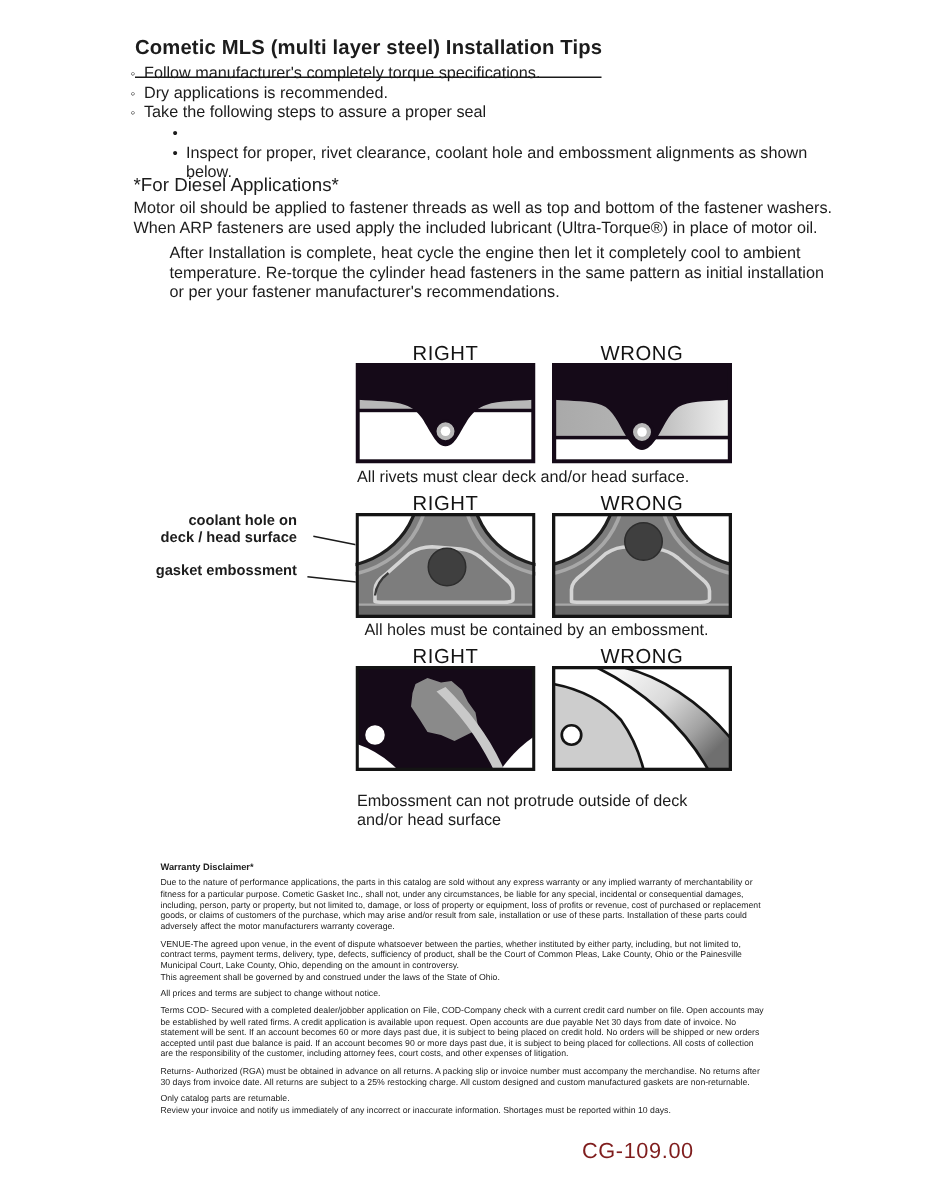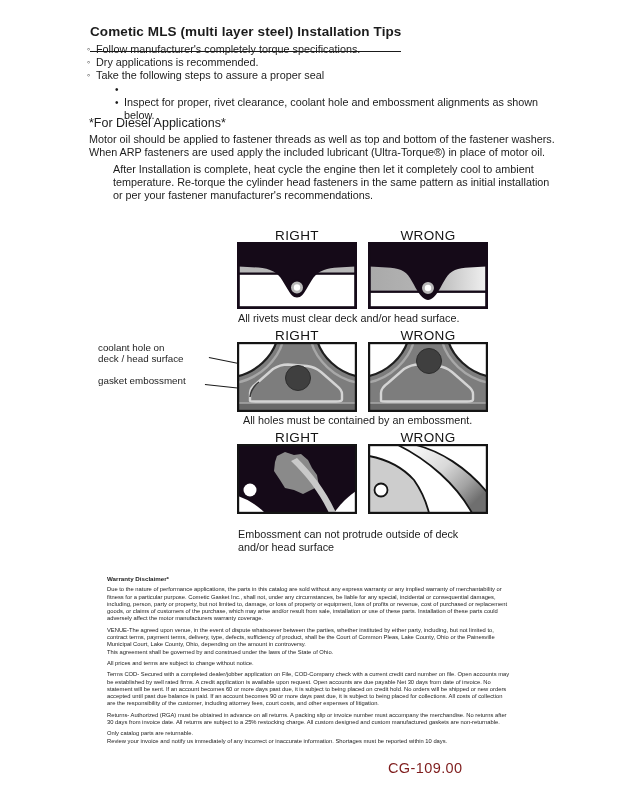--- a/index.html
+++ b/index.html
@@ -27,21 +27,21 @@
   .lbl{width:120px;text-align:center;font-size:13.5px;letter-spacing:0.4px;color:#141414;}
   .lbl.r1{top:228px;} .lbl.r2{top:328px;} .lbl.r3{top:430px;}
   .lbl.left{left:237px;} .lbl.right{left:368px;}
   .panel{width:120px;} .panel svg{display:block;}
   .pan-r1{top:242px;} .pan-r2{top:342px;} .pan-r3{top:444px;}
   .pan-left{left:237px;} .pan-right{left:368px;}
   .caption{font-size:10.8px;line-height:13px;color:#1c1c1c;}
   .cap1{top:312px;left:238px;}
   .cap2{top:414px;left:243px;}
   .cap3{top:528px;left:238px;width:260px;}
-  .ann{font-size:9.8px;line-height:10.6px;text-align:left;width:110px;left:98px;color:#1c1c1c;}
+  .ann{font-size:9.8px;line-height:10.6px;text-align:right;width:110px;left:88px;color:#1c1c1c;font-weight:bold;}
   .ann1{top:343px;} .ann2{top:376px;}
   .leader{height:1.2px;background:#1a1a1a;transform-origin:left top;}
   .ld1{left:209px;top:356.5px;width:87px;transform:rotate(11.3deg);}
   .ld2{left:205px;top:384px;width:56px;transform:rotate(6.1deg);}
   .disc{top:575px;left:107px;width:430px;font-size:5.8px;line-height:7.3px;color:#222;}
   .disc h4{margin:0 0 4px 0;font-size:6.2px;font-weight:bold;}
   .disc p{margin:0 0 4px 0;}
   .footer-code{top:760px;left:388px;font-size:14.5px;letter-spacing:0.4px;color:#7f1d1d;}
 </style>
 </head>

